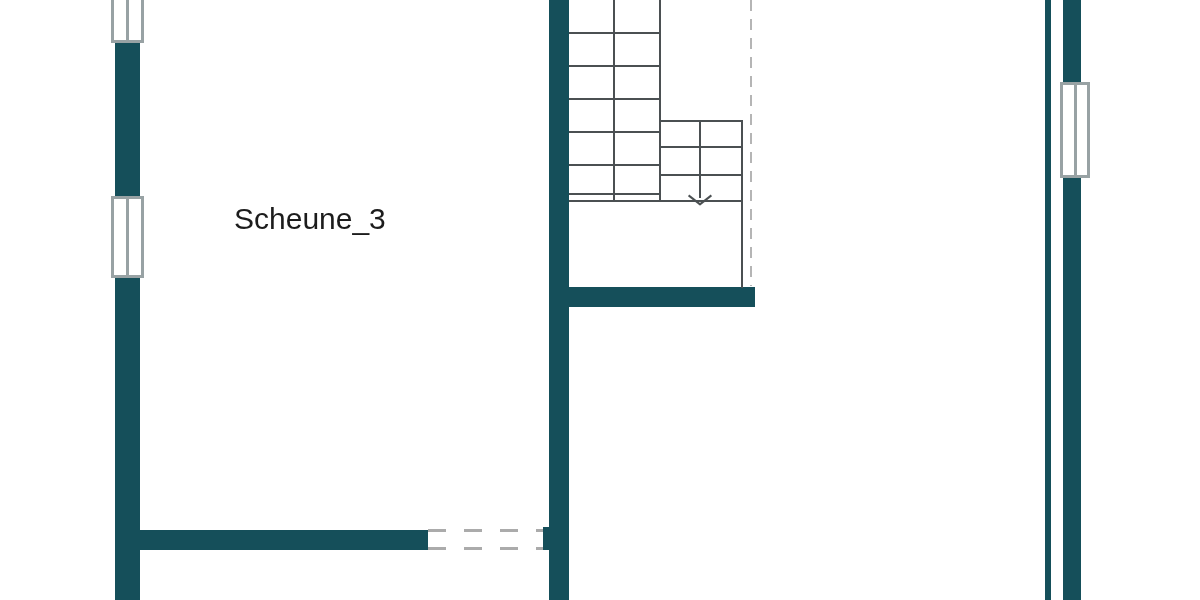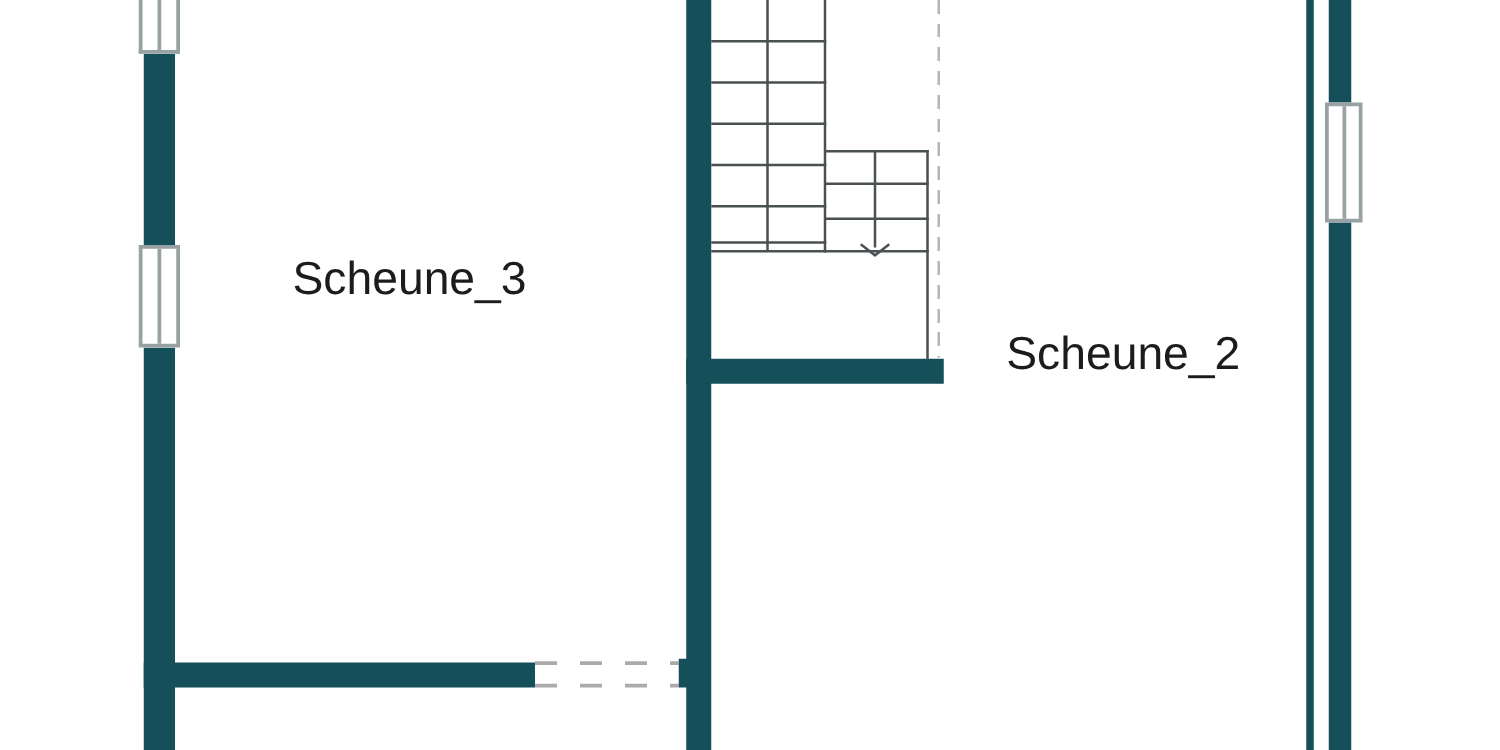--- a/index.html
+++ b/index.html
@@ -38,21 +38,21 @@
     position:absolute;width:2px;
     background:repeating-linear-gradient(to bottom,var(--dashed-boundary) 0 11px,transparent 11px 19px);
   }
   .dash-h{
     position:absolute;height:3px;
     background:repeating-linear-gradient(to right,var(--dashed-window) 0 18px,transparent 18px 36px);
   }
   .room-label{
     position:absolute;
     color:var(--label-text);
-    font-size:37px;
+    font-size:30px;
     white-space:nowrap;
   }
   .arrow-part{position:absolute;width:15px;height:2px;background:var(--stair-line);}
 </style>
 </head>
 <body>
 
 <div id="plan">
 
   <div class="wall" style="left:115px;top:43px;width:25px;height:153px;"></div>
@@ -99,15 +99,14 @@
   <div class="wall" style="left:543px;top:527px;width:9px;height:23px;"></div>
 
   <div class="wall" style="left:1045px;top:0;width:6px;height:600px;"></div>
   <div class="wall" style="left:1063px;top:0;width:18px;height:600px;"></div>
 
   <div class="window" style="left:1060px;top:82px;width:30px;height:96px;">
     <div class="mullion"></div>
   </div>
 
   <div class="room-label" style="left:234px;top:202px;">Scheune_3</div>
-  <div class="room-label" style="left:805px;top:262px;">Scheune_2</div>
 
 </div>
 
 </body></html>

